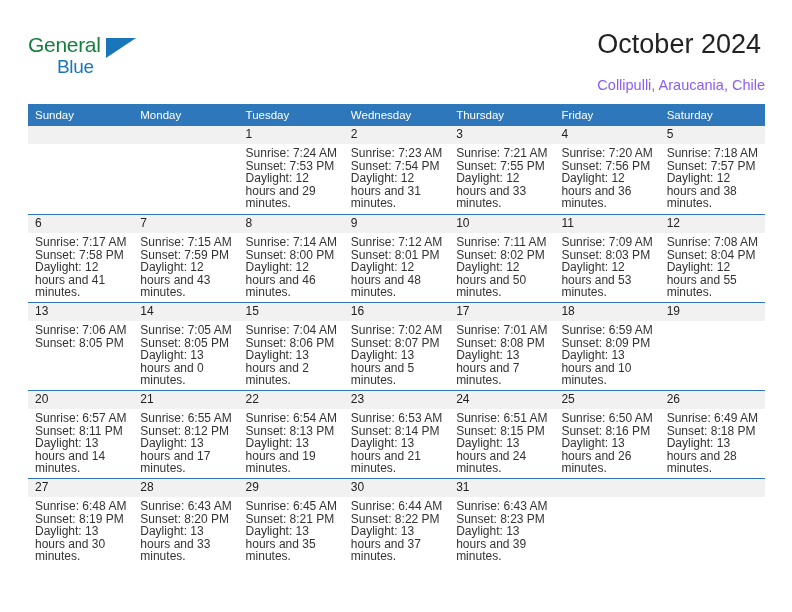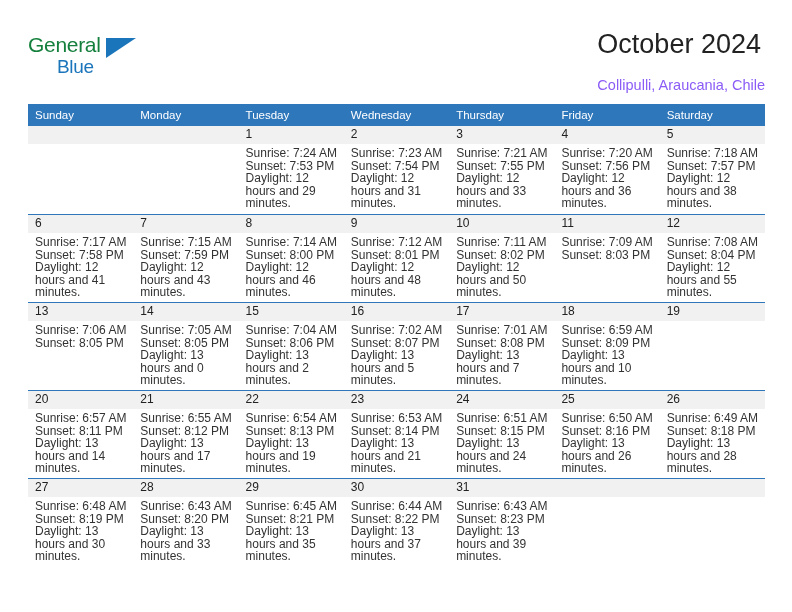--- a/index.html
+++ b/index.html
@@ -272,20 +272,21 @@
               <div>Sunrise: 7:11 AM</div>
               <div>Sunset: 8:02 PM</div>
               <div class="daylight">Daylight: 12 hours and 50 minutes.</div>
             </div>
           </div>
           <div class="day-cell">
             <div class="day-num-band">11</div>
             <div class="day-info">
               <div>Sunrise: 7:09 AM</div>
               <div>Sunset: 8:03 PM</div>
+              <div class="daylight">Daylight: 12 hours and 53 minutes.</div>
             </div>
           </div>
           <div class="day-cell">
             <div class="day-num-band">12</div>
             <div class="day-info">
               <div>Sunrise: 7:08 AM</div>
               <div>Sunset: 8:04 PM</div>
               <div class="daylight">Daylight: 12 hours and 55 minutes.</div>
             </div>
           </div>

